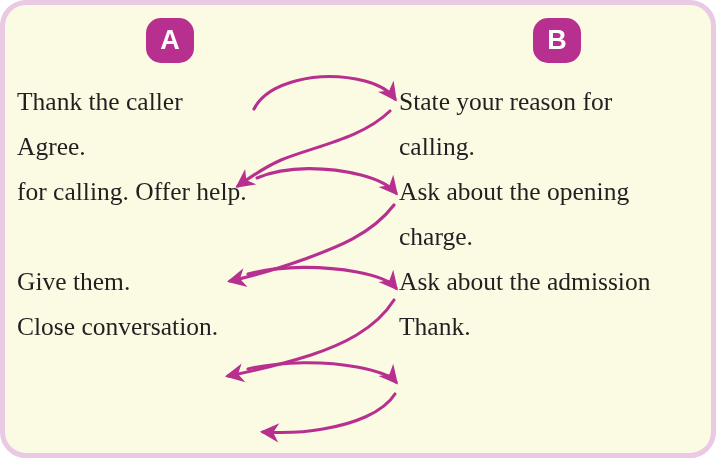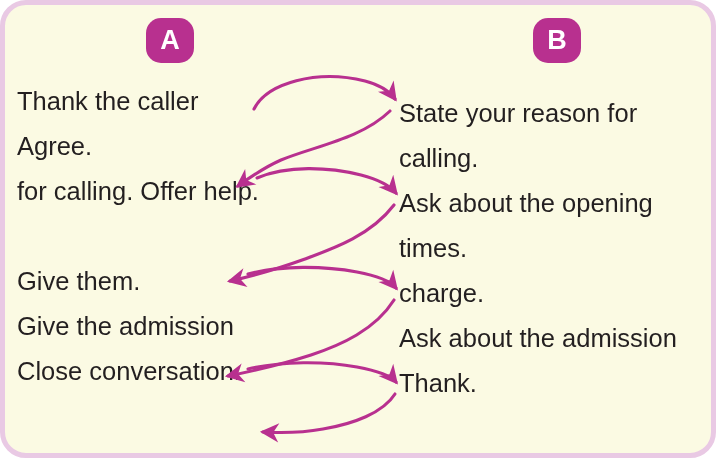--- a/index.html
+++ b/index.html
@@ -40,29 +40,29 @@
     font-family: "Liberation Sans", sans-serif;
   }
   #badge-a { left: 141px; top: 13px; }
   #badge-b { left: 528px; top: 13px; }
 
   .column {
     position: absolute;
     top: 74px;
   }
   #column-a { left: 12px; width: 300px; }
-  #column-b { left: 394px; width: 312px; margin-top: 12px; }
+  #column-b { left: 394px; width: 312px; }
 
   .step-line {
     height: 45px;
     line-height: 45px;
     font-size: 25.5px;
     color: #231f20;
     white-space: nowrap;
-    font-family: Liberation Sans, sans-serif;
+    font-family: Liberation Serif, serif;
   }
 
   #arrow-layer {
     position: absolute;
     left: 0;
     top: 0;
     width: 716px;
     height: 458px;
     pointer-events: none;
   }
@@ -74,29 +74,27 @@
 
   <div class="badge" id="badge-a">A</div>
   <div class="badge" id="badge-b">B</div>
 
   <div class="column" id="column-a">
     <div class="step-line">Thank the caller</div>
     <div class="step-line">Agree.</div>
     <div class="step-line">for calling. Offer help.</div>
     <div class="step-line"></div>
     <div class="step-line">Give them.</div>
-    <div class="step-line">Give the admission</div>
     <div class="step-line">Close conversation.</div>
   </div>
 
   <div class="column" id="column-b">
     <div class="step-line">State your reason for</div>
     <div class="step-line">calling.</div>
     <div class="step-line">Ask about the opening</div>
-    <div class="step-line">times.</div>
     <div class="step-line">charge.</div>
     <div class="step-line">Ask about the admission</div>
     <div class="step-line">Thank.</div>
     <div class="step-line"></div>
   </div>
 
   <svg id="arrow-layer" viewBox="0 0 716 458">
     <defs>
       <marker id="head-right" markerWidth="7" markerHeight="7" refX="5.4" refY="3.3" orient="auto" markerUnits="strokeWidth">
         <path d="M0.3,0.2 L6.4,3.3 L0.3,6.4 L2.1,3.3 Z" fill="#b8308f"></path>

